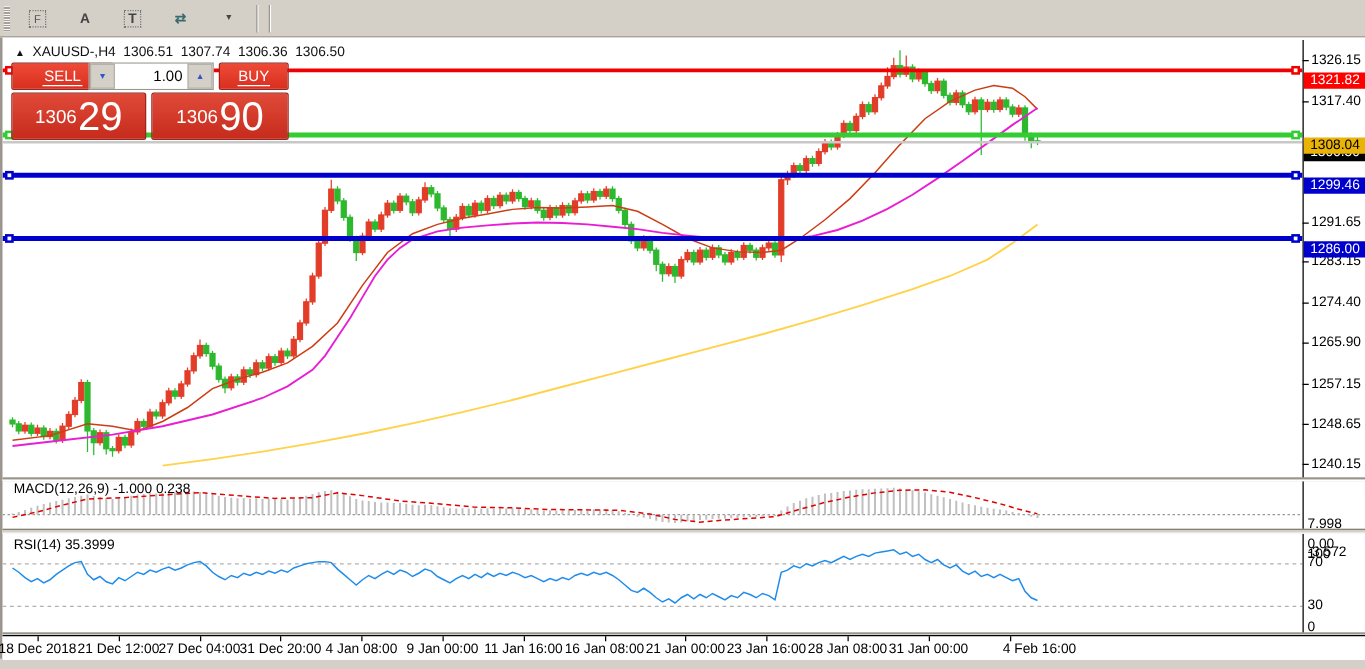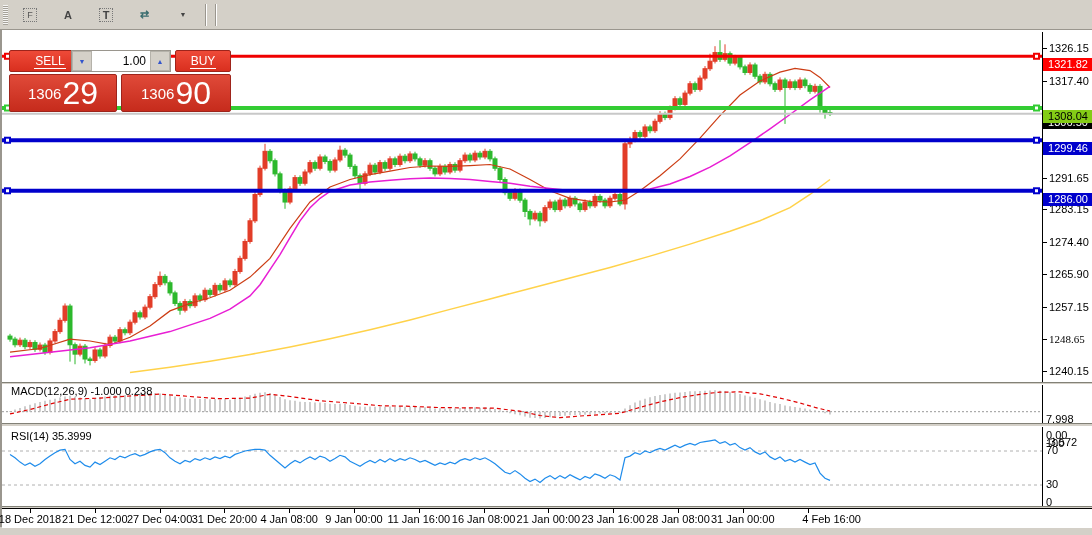--- a/index.html
+++ b/index.html
@@ -78,20 +78,28 @@
       </div>
     <div class="tb-btn">
         <span class="caret">▼</span>
       </div>
     <div class="vsep"></div>
     <div class="vsep"></div>
   </div>
 
   <div id="chartwin">
 
+    <div id="titlerow">
+      <span style="font-size:8px;">▲</span>
+      <span>XAUUSD-,H4</span>
+      <span>1306.51</span>
+      <span>1307.74</span>
+      <span>1306.36</span>
+      <span>1306.50</span>
+    </div>
 
     <svg id="main-svg" width="1040" height="347" style="top:5px;">
         <g>
           <line x1="8" y1="298.8444" x2="8" y2="306.7303200000005" stroke="#2db82d" stroke-width="1"></line>
           <rect x="6" y="301.0975200000005" width="4" height="3.0041599999998425" fill="#2db82d" stroke="#2db82d"></rect>
           <line x1="13" y1="301.84856000000065" x2="13" y2="312.3631200000005" stroke="#2db82d" stroke-width="1"></line>
           <rect x="11" y="304.10168000000033" width="4" height="5.632799999999975" fill="#2db82d" stroke="#2db82d"></rect>
           <line x1="18" y1="302.5996" x2="18" y2="311.9876" stroke="#e23d28" stroke-width="1"></line>
           <rect x="16" y="305.22824000000014" width="4" height="4.506240000000162" fill="#e23d28" stroke="#e23d28"></rect>
           <line x1="23" y1="302.9751200000005" x2="23" y2="314.2407200000005" stroke="#2db82d" stroke-width="1"></line>
@@ -637,26 +645,26 @@
         <div class="ytick" style="top: 142px;">1291.65</div>
         <div class="ytickdash" style="top: 179px;"></div>
         <div class="ytick" style="top: 173px;">1283.15</div>
         <div class="ytickdash" style="top: 212px;"></div>
         <div class="ytick" style="top: 206px;">1274.40</div>
         <div class="ytickdash" style="top: 244px;"></div>
         <div class="ytick" style="top: 238px;">1265.90</div>
         <div class="ytickdash" style="top: 277px;"></div>
         <div class="ytick" style="top: 271px;">1257.15</div>
         <div class="ytickdash" style="top: 309px;"></div>
-        <div class="ytick" style="top: 303px; font-family: Liberation Serif, serif;">1248.65</div>
+        <div class="ytick" style="top: 303px;">1248.65</div>
         <div class="ytickdash" style="top: 341px;"></div>
         <div class="ytick" style="top: 335px;">1240.15</div>
         <div class="badge" style="top: 28px; background: rgb(255, 0, 0); color: rgb(255, 255, 255);">1321.82</div>
         <div class="badge" style="top: 86px; background: rgb(0, 0, 0); color: rgb(255, 255, 255);">1306.50</div>
-        <div class="badge" style="top: 80px; background: #84cc16; color: rgb(0, 0, 0);">1308.04</div>
+        <div class="badge" style="top: 80px; background: #eab308; color: rgb(0, 0, 0);">1308.04</div>
         <div class="badge" style="top: 112px; background: rgb(0, 0, 204); color: rgb(255, 255, 255);">1299.46</div>
         <div class="badge" style="top: 163px; background: rgb(0, 0, 204); color: rgb(255, 255, 255);">1286.00</div>
       </div>
     <div id="iaxis">
         <div class="iaxlabel" style="top: 383px;">7.998</div>
         <div class="iaxlabel" style="top: 399px;">0.00</div>
         <div class="iaxlabel" style="top: 406px;">-3.572</div>
         <div class="iaxlabel" style="top: 407px;">100</div>
         <div class="iaxlabel" style="top: 414px;">70</div>
         <div class="iaxlabel" style="top: 448px;">30</div>

